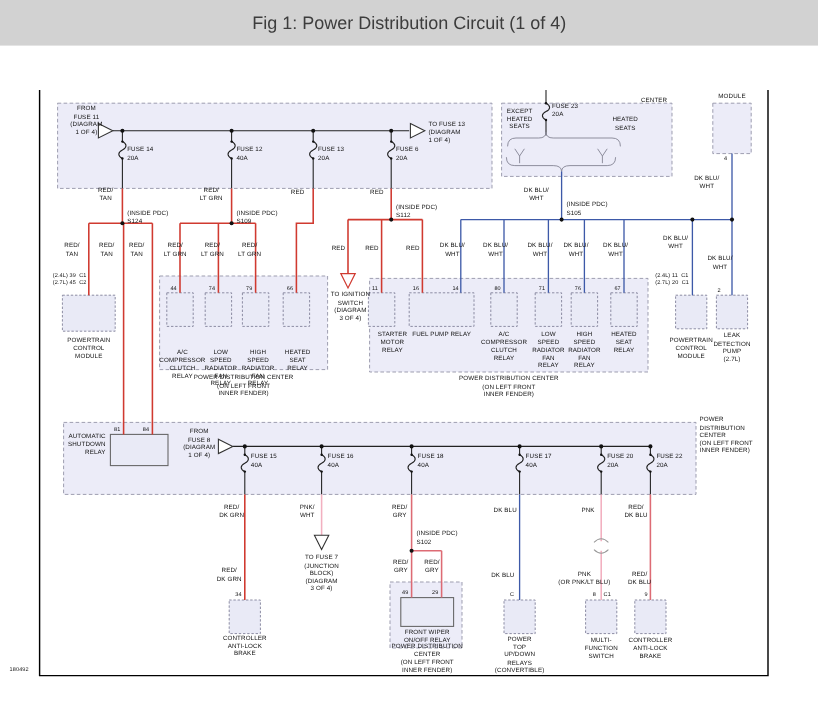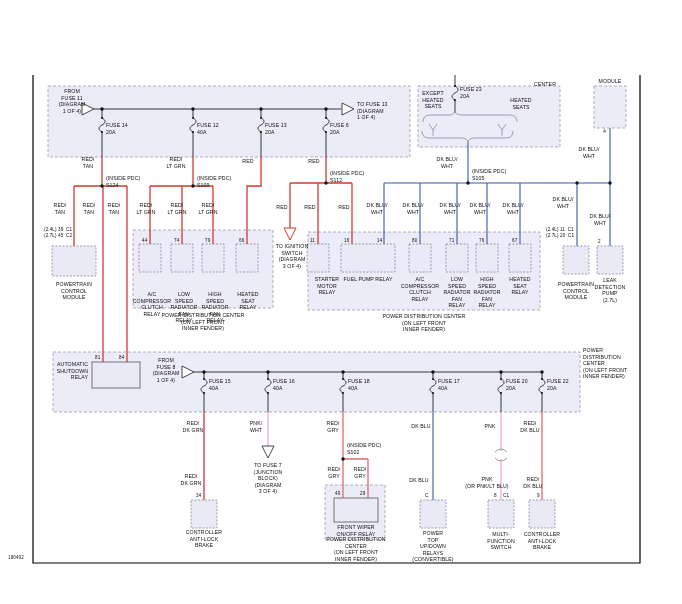--- a/index.html
+++ b/index.html
@@ -26,20 +26,21 @@
   .dot{fill:#111;stroke:none}
   .arw{fill:#fff;stroke:#333;stroke-width:0.9}
   .arwr{fill:#fff;stroke:#d03a30;stroke-width:1}
   .brk{stroke:#8a8a9a;fill:none;stroke-width:0.8}
   .frame{stroke:#000;stroke-width:1.2;fill:none}
 </style>
 </head>
 <body>
 
 <div class="page">
+  <div class="titlebar">Fig 1: Power Distribution Circuit (1 of 4)</div>
 
   <svg width="682" height="604" viewBox="0 0 682 604">
 
     <path class="frame" d="M33,75 V563 H640 V75"></path>
 
     <g>
       <rect class="bx" x="48" y="86" width="362" height="71"></rect>
       <rect class="bx" x="418" y="86" width="142" height="61"></rect>
       <rect class="bx" x="594" y="86" width="32" height="42"></rect>
       <rect class="bx" x="133" y="230" width="140" height="78"></rect>

